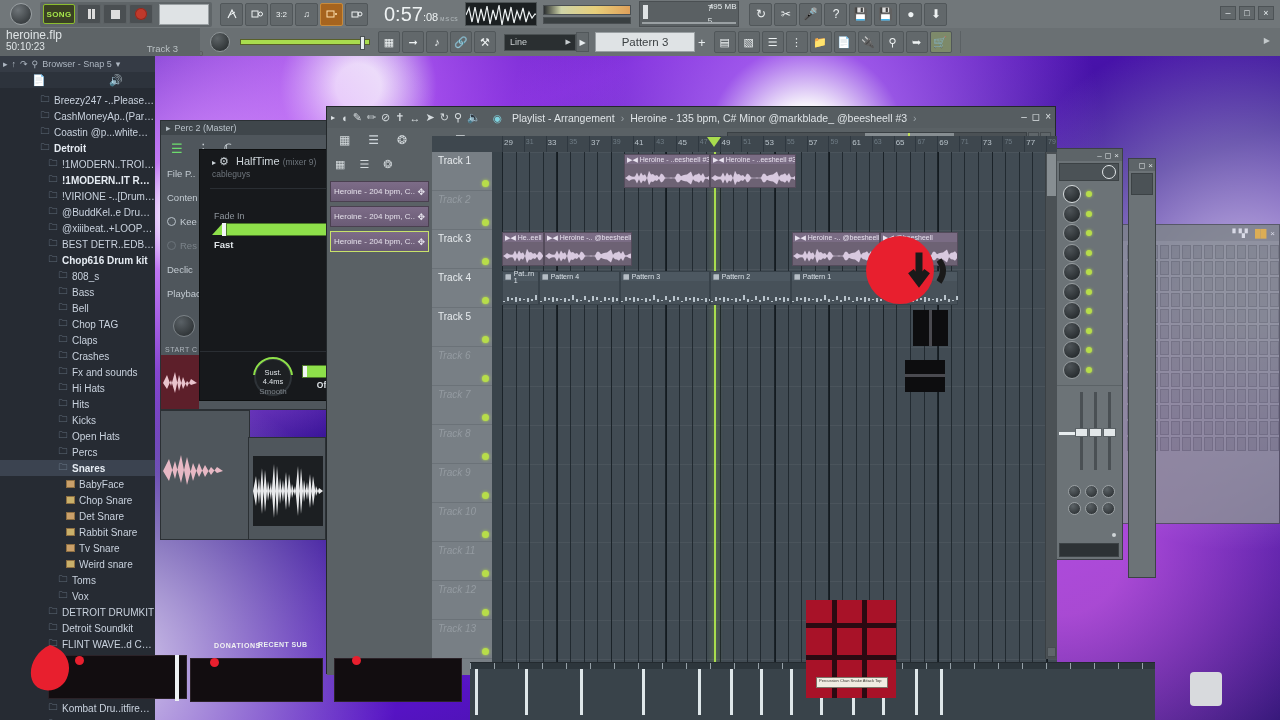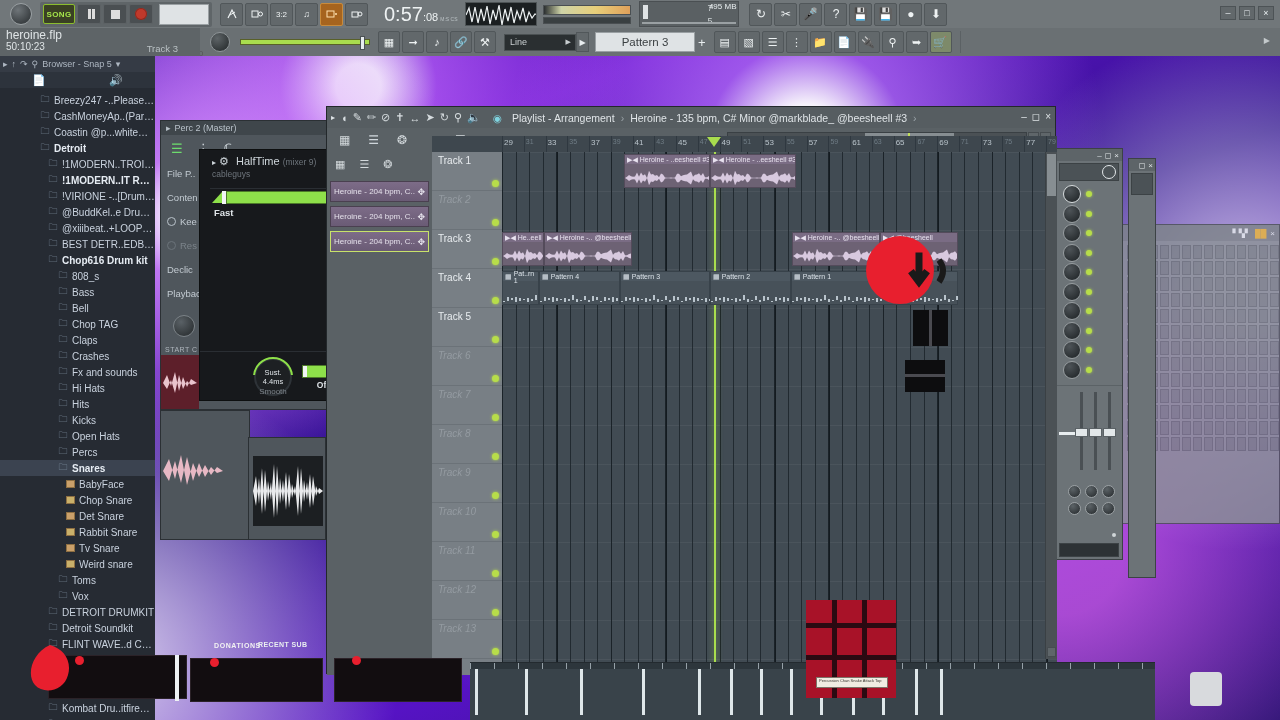--- a/index.html
+++ b/index.html
@@ -157,21 +157,21 @@
   .srcitem.sel{ border:1px solid #c8e36a;}
   .srcitem .hd{ position:absolute; right:3px; color:#e9e6ef; font-size:9px;}
   .pl-grid-wrap{ flex:1; position:relative; background:#39434a; }
 
   .ruler{ position:absolute; left:0; top:-16px; height:16px; left:0; right:0; background:#3e474e; }
   .ruler .tick{ position:absolute; top:2px; font-size:8px; color:#b9c3ca;}
   .ruler .tick.minor{ color:#6f7c85; font-size:7px;}
   .ruler .line{ position:absolute; top:0; width:1px; height:16px; background:#2f3840;}
   .playmark{ position:absolute; top:1px; width:0;height:0;border-left:7px solid transparent;border-right:7px solid transparent;border-top:10px solid #a9dd4e; }
 
-  .tracklabels{ position:absolute; left:0; top:0; width:70px; height:100%; background:#787f85; }
+  .tracklabels{ position:absolute; left:0; top:0; width:60px; height:100%; background:#787f85; }
   .tlrow{ position:relative; border-bottom:1px solid #6b7278; color:#e9edf0; font-size:10px; padding:3px 0 0 6px; }
   .tlrow.dim{ color:#949ba1;font-style:italic; }
   .tldot{ position:absolute; right:3px; bottom:3px; width:7px;height:7px;border-radius:50%;background:#b7dd4a; box-shadow:0 0 3px #b7dd4a;}
 
   .gridarea{ position:absolute; left:70px; top:0; right:0; bottom:0; overflow:hidden;
              background:
                repeating-linear-gradient(to right, rgba(28,36,42,.85) 0 1px, transparent 1px 13.6px),
                repeating-linear-gradient(to right, rgba(20,27,32,1) 0 1.5px, transparent 1.5px 54.4px),
                repeating-linear-gradient(to bottom, rgba(255,255,255,.05) 0 1px, transparent 1px 39px),
                linear-gradient(#414b53,#414b53);
@@ -609,20 +609,21 @@
     <div class="ht-head">
       <div class="ht-logo">
         <span style="font-size:8px;">▸</span>
         <span>⚙</span>
         <span style="margin-left:4px;">HalfTime</span>
         <span style="color:#6e757c;font-size:8.5px;">(mixer 9)</span>
       </div>
       <div class="ht-brand">cableguys</div>
     </div>
     <div class="ht-divider"></div>
+    <div class="ht-label">Fade In</div>
     <div class="ht-barwrap">
       <span class="ht-tri"></span>
       <span class="ht-barhandle"></span>
       <span class="ht-bar"></span>
     </div>
     <div class="ht-fast">Fast</div>
     <div class="pw-1">1</div>
     <div class="ht-bottom">
       <div class="ht-knob">
         <span>Sust.</span>

